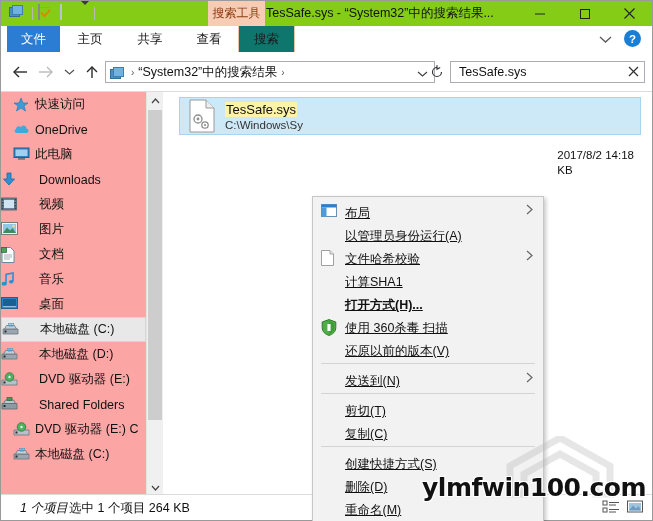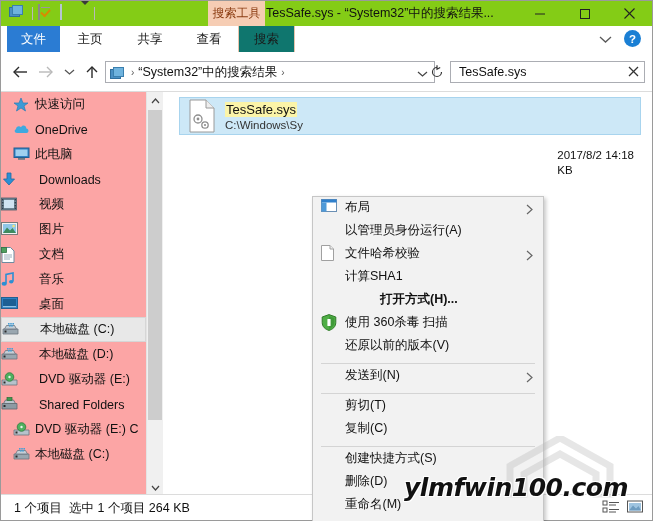--- a/index.html
+++ b/index.html
@@ -145,47 +145,46 @@
   .fmeta{position:absolute;right:6px;top:4px;text-align:left;font-size:11.5px;color:#111;line-height:15px;margin-top:46px;}
 
   
   .ctxmenu{
     position:absolute;left:311px;top:104px;width:232px;
     background:#f2f2f2;border:1px solid #c6c6c6;
     box-shadow:2px 2px 4px rgba(0,0,0,.22);
     padding:2px 0;box-sizing:border-box;z-index:40;
   }
   .mi{
-    position:relative;height:23px;display:flex;align-items:flex-start;
-    font-size:12.5px;color:#111;padding-left:8px;box-sizing:border-box;
+    position:relative;height:23px;display:flex;align-items:flex-end;
+    font-size:12.5px;color:#111;padding-left:8px;box-sizing:border-box;text-decoration:underline;
   }
   .mi .mico{width:18px;height:18px;margin-right:6px;flex:none;position:relative;}
   .mi .mlabel{white-space:nowrap;}
-  .mi.bold .mlabel{font-weight:bold;margin-left:35px;}
+  .mi.bold .mlabel{font-weight:bold;}
   .mi .arrow{position:absolute;right:10px;top:5px;color:#555;font-size:12px;}
   .msep{height:1px;background:#d4d4d4;margin:3px 8px;}
 
   
   .statusbar{
     position:absolute;left:0;bottom:0;width:651px;height:25px;
     background:#fff;border-top:1px solid #dcdcdc;
   }
-  .status-text{position:absolute;left:13px;top:5px;font-size:12.5px;color:#111;white-space:nowrap;}
+  .status-text{position:absolute;left:19px;top:5px;font-size:12.5px;color:#111;white-space:nowrap;font-style:italic;}
   .status-sel{position:absolute;left:68px;top:5px;font-size:12.5px;color:#111;white-space:nowrap;}
   .viewbtns{position:absolute;right:8px;top:4px;display:flex;gap:6px;}
   .vbtn{width:18px;height:16px;position:relative;}
 
   
   .watermark{
-    position:absolute;right:24px;bottom:18px;z-index:60;
+    position:absolute;right:6px;bottom:18px;z-index:60;
     font-family:"DejaVu Sans","Liberation Sans",sans-serif;
     font-size:25px;font-weight:bold;color:#111;letter-spacing:-0.5px;
     text-shadow:1px 1px 0 #fff, -1px -1px 0 #fff, 1px -1px 0 #fff, -1px 1px 0 #fff;
     white-space:nowrap;
-    font-style:italic;
   }
   .wm-house{
     position:absolute;right:22px;bottom:22px;z-index:55;
     width:130px;height:62px;opacity:.35;
   }
 </style>
 </head>
 <body>
 
 <div id="app">

